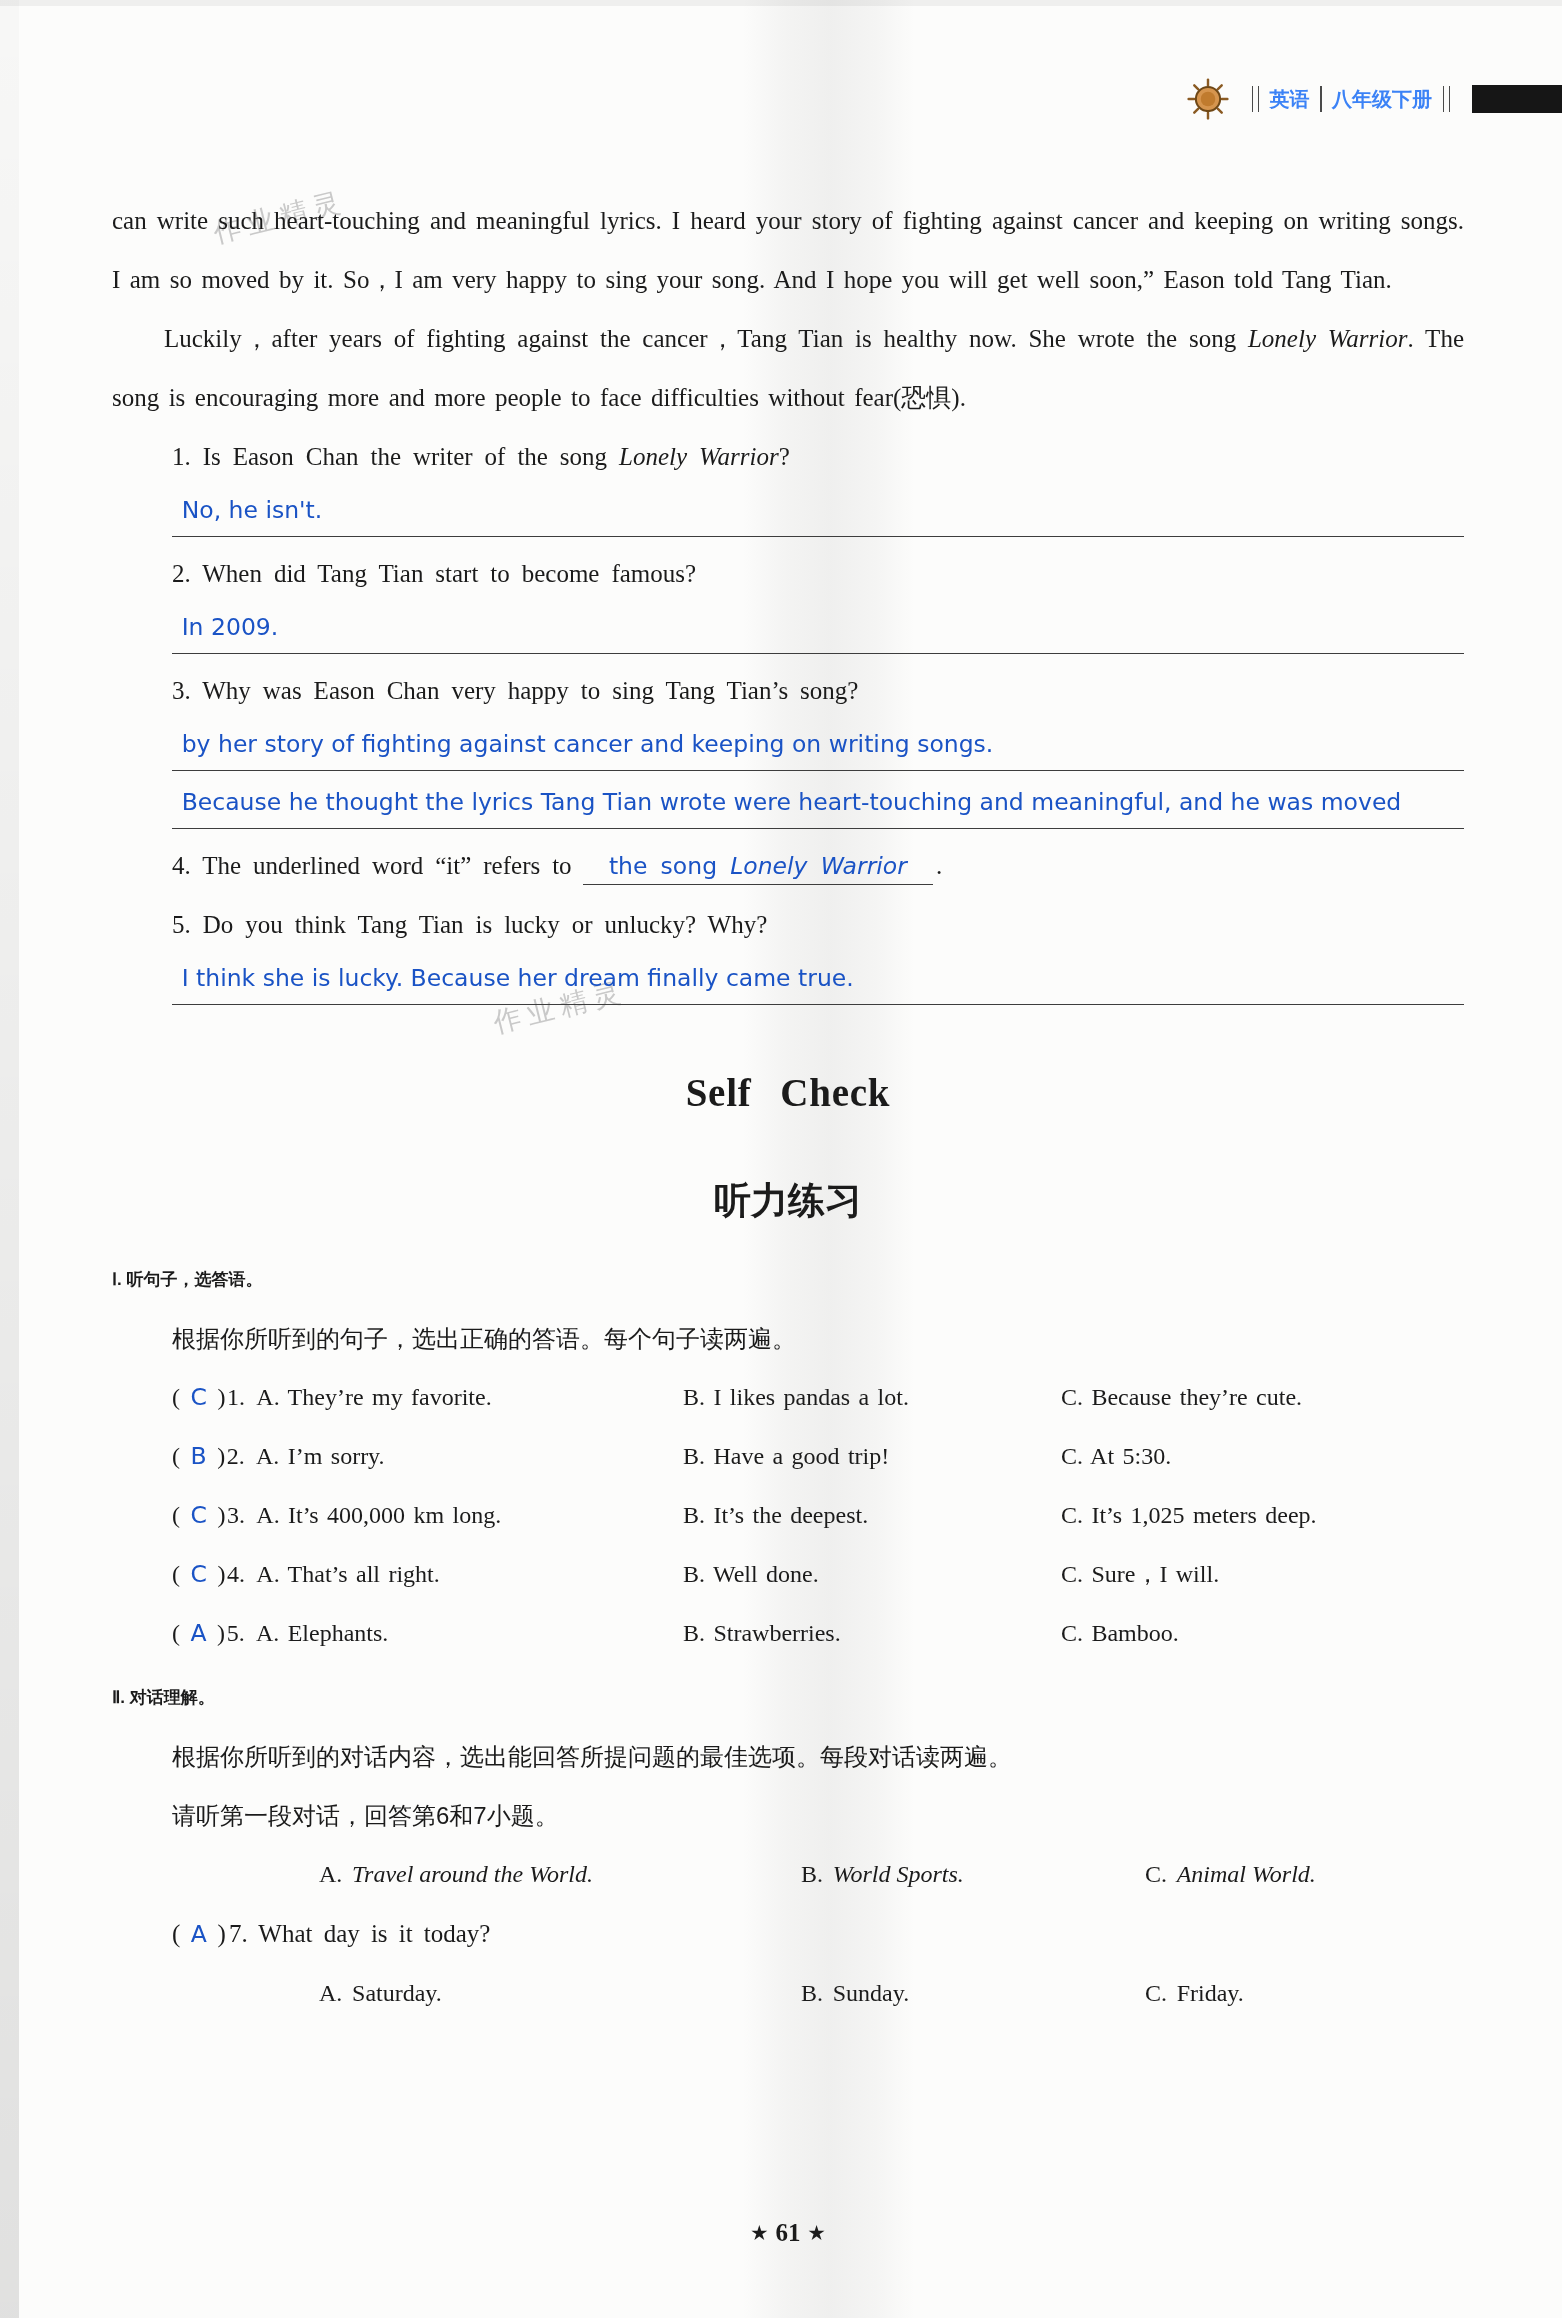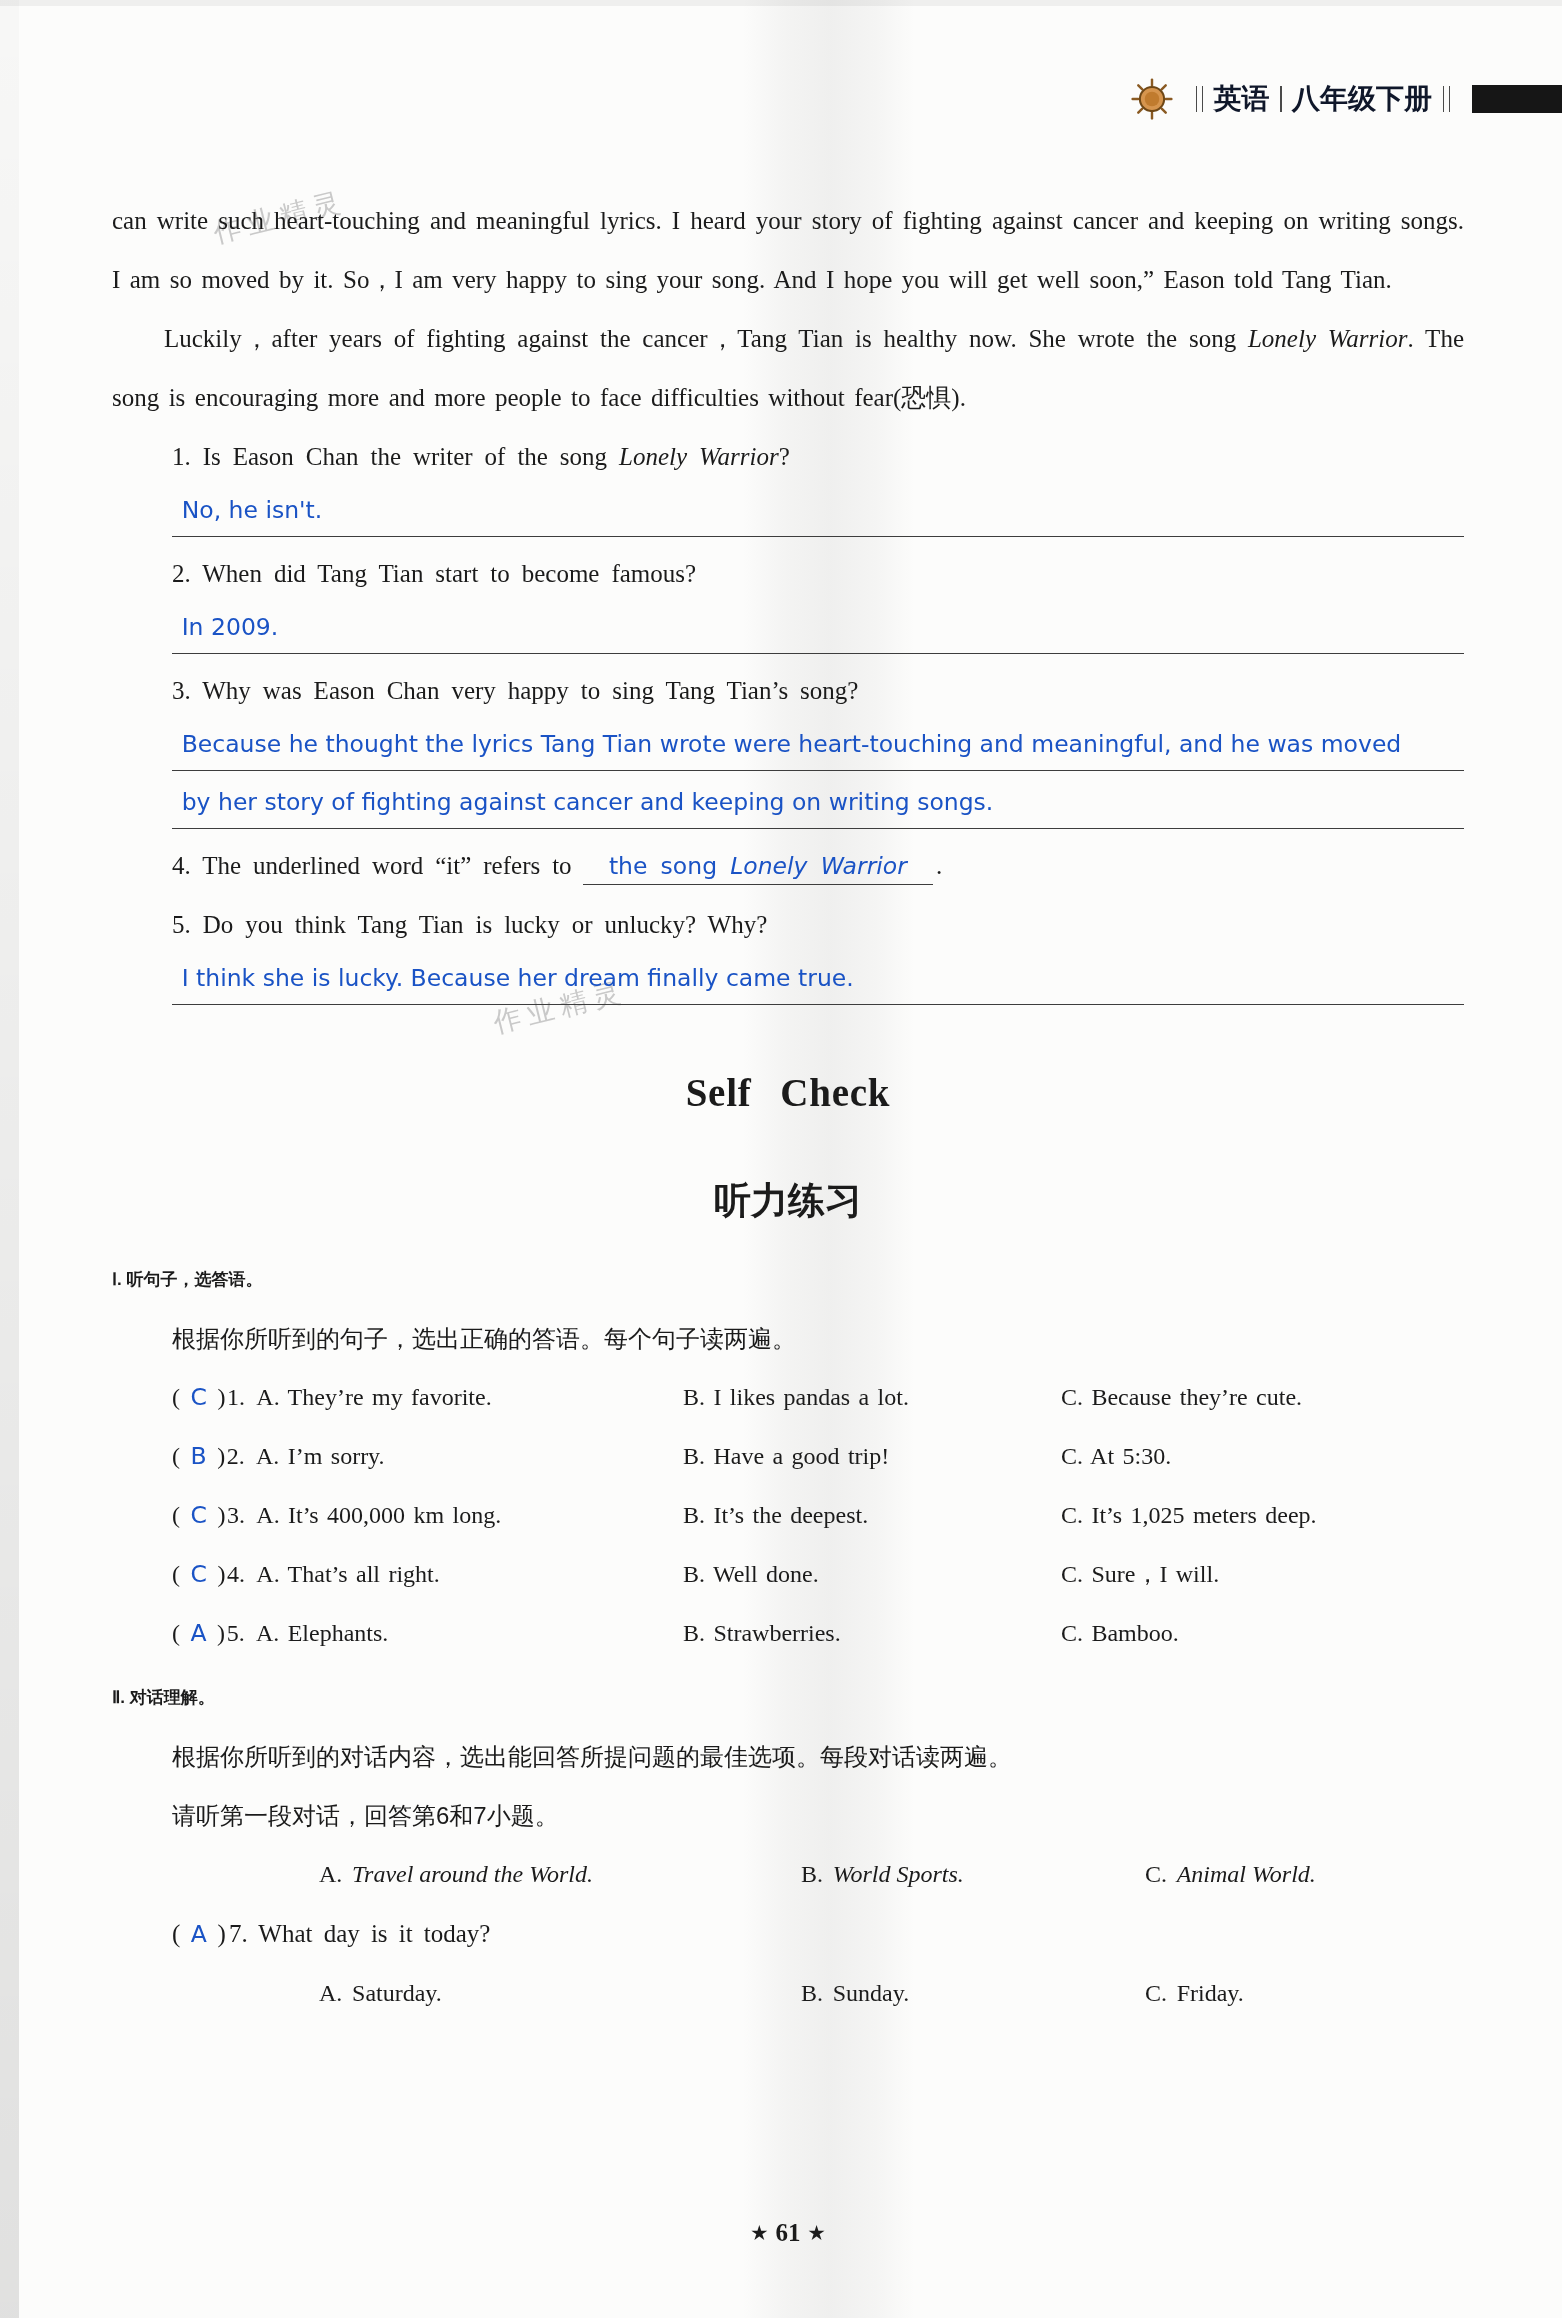--- a/index.html
+++ b/index.html
@@ -13,21 +13,21 @@
   .gutter-left { position:absolute; left:0; top:0; bottom:0; width:19.4px;
     background:linear-gradient(180deg, rgba(0,0,0,0.02), rgba(0,0,0,0.11)); }
   .scan-band { position:absolute; top:0; bottom:0; left:743px; width:172px; pointer-events:none;
     background:linear-gradient(90deg, rgba(110,110,110,0) 0%, rgba(110,110,110,0.06) 25%,
       rgba(110,110,110,0.09) 50%, rgba(110,110,110,0.05) 78%, rgba(110,110,110,0) 100%); }
   
   .hdr { position:absolute; top:78px; right:0; height:42px; display:flex; align-items:center; }
   .sun { width:42px; height:42px; margin-right:13px; }
   .dbar { width:4.9px; height:26px; border-left:1.6px solid #4a4a4a; border-right:1.6px solid #4a4a4a; margin:0 10.5px; }
   .sbar { width:1.6px; height:26px; background:#4a4a4a; margin:0 10.5px; }
-  .hdr-label { font-family:"Liberation Sans", sans-serif; font-weight:bold; font-size:28px; color:#0f172a; }
+  .hdr-label { font-family:"Liberation Sans", sans-serif; font-weight:bold; font-size:20px; color:#3b82f6; }
   .black-bar { width:91px; height:27.5px; background:#161616; margin-left:12px; }
   
   .content { position:absolute; left:112px; top:0; width:1352px; padding-top:191px;
     font-size:25px; line-height:59px; }
   p.passage { margin:0; text-align:justify; word-spacing:3.2px; }
   .indent { text-indent:52px; }
   .i { font-style:italic; }
   .q { margin:0; padding-left:60px; word-spacing:5.7px; }
   .ans { margin:0 0 6.5px 60px; padding:1.6px 0 4.9px 9.7px; border-bottom:1.6px solid #3d3d3d;
     font-family:"DejaVu Sans", sans-serif; font-size:23.5px; line-height:44px; color:#1a53c5; }
@@ -102,22 +102,22 @@
 
     <p class="passage indent"><span>Luckily，after years of fighting against the cancer，Tang Tian is healthy now. She wrote the song </span><span class="i">Lonely Warrior</span><span>. The song is encouraging more and more people to face difficulties without fear(恐惧).</span></p>
 
     <div class="q"><span>1. Is Eason Chan the writer of the song </span><span class="i">Lonely Warrior</span><span>?</span></div>
     <div class="ans">No, he isn't.</div>
 
     <div class="q">2. When did Tang Tian start to become famous?</div>
     <div class="ans">In 2009.</div>
 
     <div class="q">3. Why was Eason Chan very happy to sing Tang Tian’s song?</div>
+    <div class="ans">by her story of fighting against cancer and keeping on writing songs.</div>
     <div class="ans">Because he thought the lyrics Tang Tian wrote were heart-touching and meaningful, and he was moved</div>
-    <div class="ans">by her story of fighting against cancer and keeping on writing songs.</div>
 
     <div class="q"><span>4. The underlined word “it” refers to</span><span class="blank"><span class="blue"><span>the song </span><span class="i">Lonely Warrior</span></span></span><span>.</span></div>
 
     <div class="q">5. Do you think Tang Tian is lucky or unlucky? Why?</div>
     <div class="ans">I think she is lucky. Because her dream finally came true.</div>
 
     <h1 class="selfcheck">Self Check</h1>
     <h2 class="listening">听力练习</h2>
 
     <div class="sec-heading">Ⅰ. 听句子，选答语。</div>

